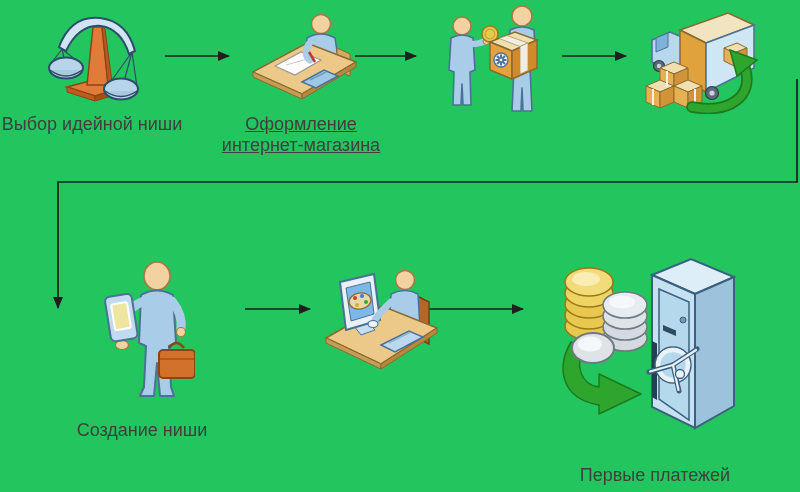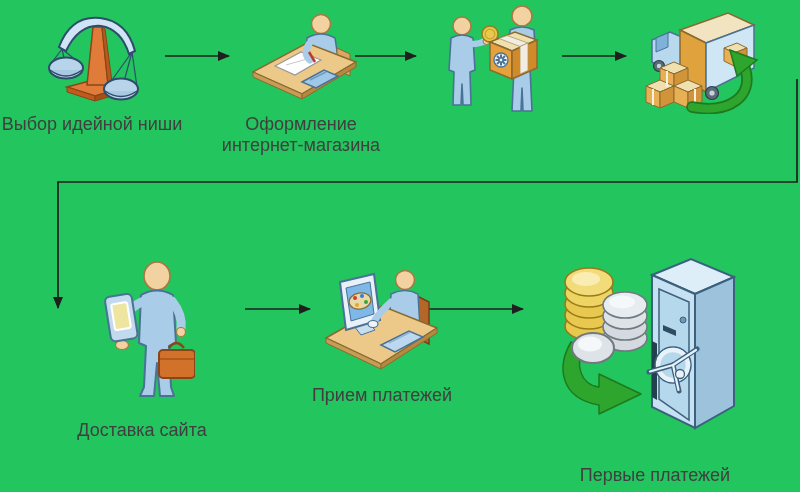--- a/index.html
+++ b/index.html
@@ -7,21 +7,21 @@
   body { font-family:"Liberation Sans", sans-serif; }
   .canvas { position:relative; width:800px; height:492px; background:#22c55e; overflow:hidden; }
   .overlay { position:absolute; left:0; top:0; width:800px; height:492px; }
   .icon { position:absolute; }
   .icon svg { display:block; width:100%; height:100%; }
   .lbl {
     position:absolute; transform:translateX(-50%);
     font-size:18px; line-height:21px; color:#3f3f3f;
     text-align:center; white-space:nowrap;
   }
-  .lbl.wrap { white-space:normal; width:185px; }
+  .lbl.wrap { white-space:normal; width:185px;text-decoration:underline; }
 </style>
 </head>
 <body>
 
 <div class="canvas">
 
   <svg class="overlay" viewBox="0 0 800 492">
     <defs>
       <marker id="ah" markerUnits="userSpaceOnUse" markerWidth="13" markerHeight="10" refX="11" refY="5" orient="auto">
         <polygon points="0,0 12,5 0,10" fill="#1f1f1f"></polygon>
@@ -230,17 +230,16 @@
       <path d="M18,94 C4,118 6,150 46,157 L46,166 L88,146 L46,126 L46,139 C28,137 20,115 33,100 Z" fill="#2ea52c" stroke="#1d7a1e" stroke-width="1.5" stroke-linejoin="round"></path>
       <g>
         <ellipse cx="40" cy="100" rx="21" ry="15" fill="#dde3e7" stroke="#707a80" stroke-width="2"></ellipse>
         <ellipse cx="37" cy="96" rx="12" ry="7.5" fill="#f4f8fa"></ellipse>
       </g>
     </svg>
   </figure>
 
   <div class="lbl" style="left:92px;top:114px">Выбор идейной ниши</div>
   <div class="lbl wrap" style="left:301px;top:114px">Оформление интернет-магазина</div>
-  <div class="lbl" style="left:142px;top:420px">Доставка сайта</div>
-  <div class="lbl" style="left:382px;top:385px">Прием платежей</div>
+  <div class="lbl" style="left:142px;top:420px">Создание ниши</div>
   <div class="lbl" style="left:655px;top:465px">Первые платежей</div>
 
 </div>
 
 </body></html>

